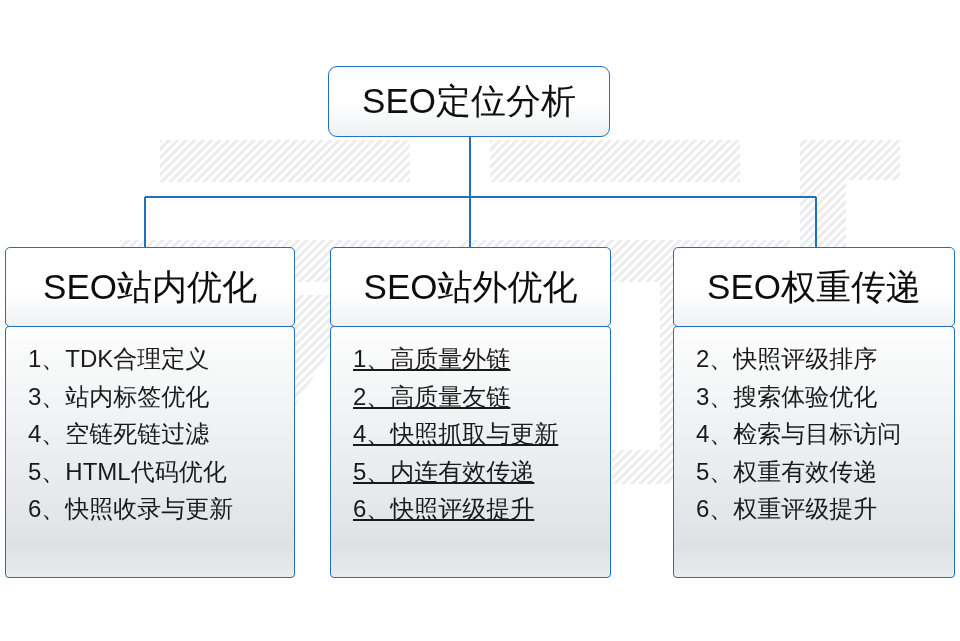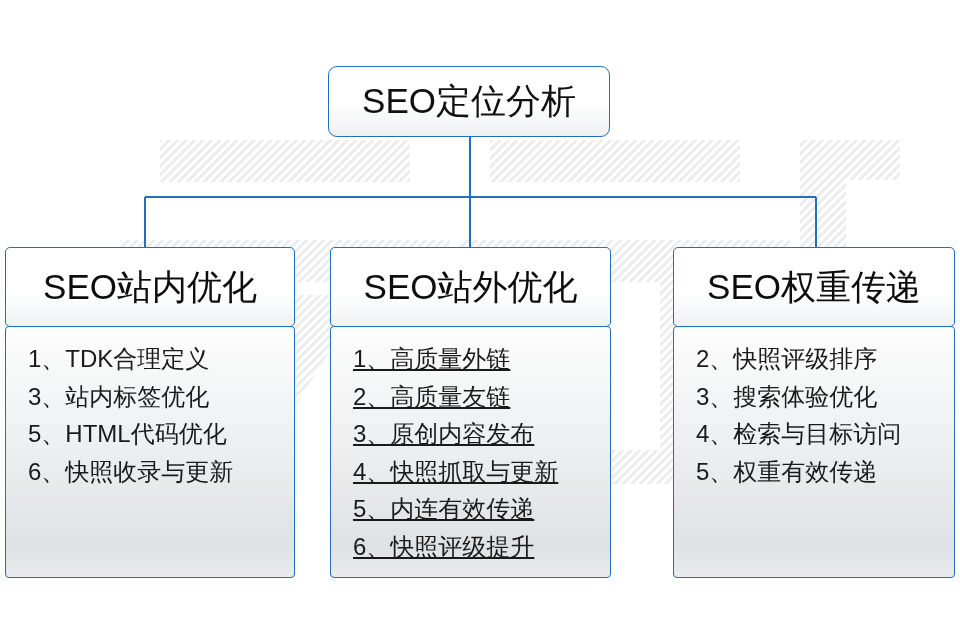--- a/index.html
+++ b/index.html
@@ -162,44 +162,45 @@
     <span class="root-title">SEO定位分析</span>
   </div>
 
   <div class="col col-1" style="left:5px; top:247px; width:290px; height:331px;">
     <div class="col-head">
       <span class="col-head-title">SEO站内优化</span>
     </div>
     <div class="col-body">
       <div class="item">1、TDK合理定义</div>
       <div class="item">3、站内标签优化</div>
+      <div class="item">4、空链死链过滤</div>
       <div class="item">5、HTML代码优化</div>
       <div class="item">6、快照收录与更新</div>
     </div>
   </div>
 
   <div class="col col-2" style="left:330px; top:247px; width:281px; height:331px;">
     <div class="col-head">
       <span class="col-head-title">SEO站外优化</span>
     </div>
     <div class="col-body">
       <div class="item">1、高质量外链</div>
       <div class="item">2、高质量友链</div>
-      <div class="item">3、原创内容发布</div>
       <div class="item">4、快照抓取与更新</div>
       <div class="item">5、内连有效传递</div>
       <div class="item">6、快照评级提升</div>
     </div>
   </div>
 
   <div class="col col-3" style="left:673px; top:247px; width:282px; height:331px;">
     <div class="col-head">
       <span class="col-head-title">SEO权重传递</span>
     </div>
     <div class="col-body">
       <div class="item">2、快照评级排序</div>
       <div class="item">3、搜索体验优化</div>
       <div class="item">4、检索与目标访问</div>
       <div class="item">5、权重有效传递</div>
+      <div class="item">6、权重评级提升</div>
     </div>
   </div>
 
 </div>
 
 </body></html>

